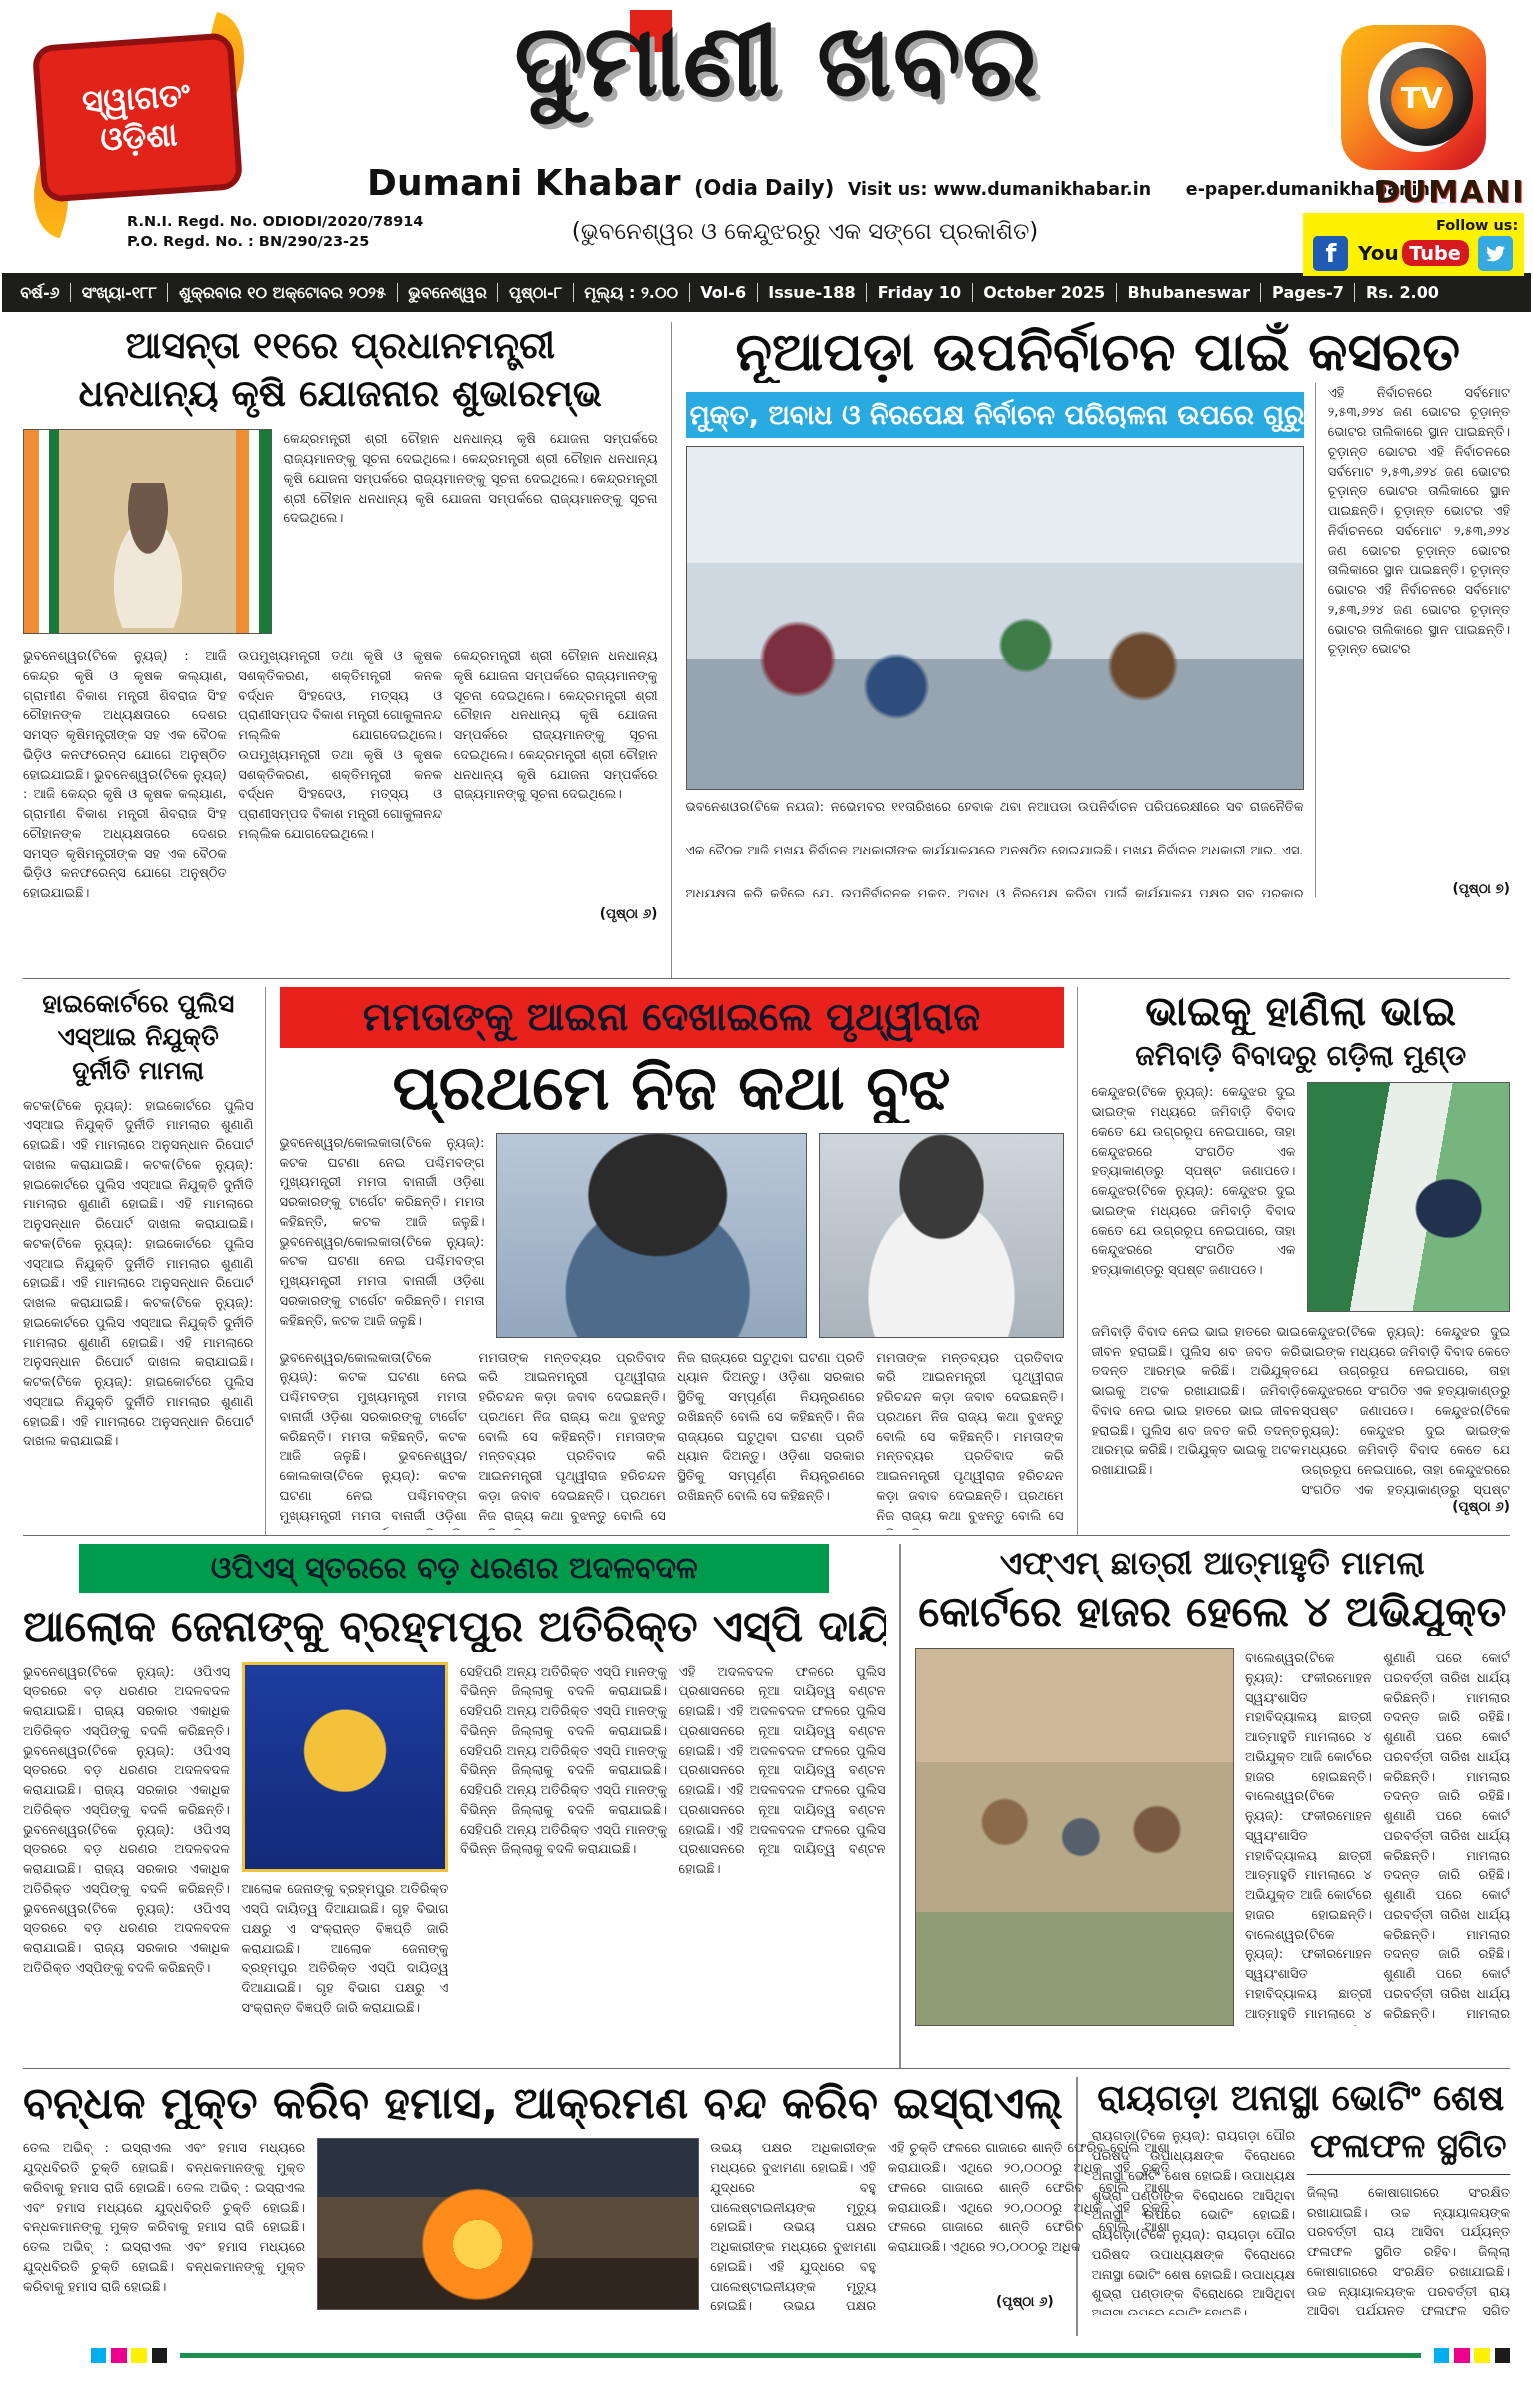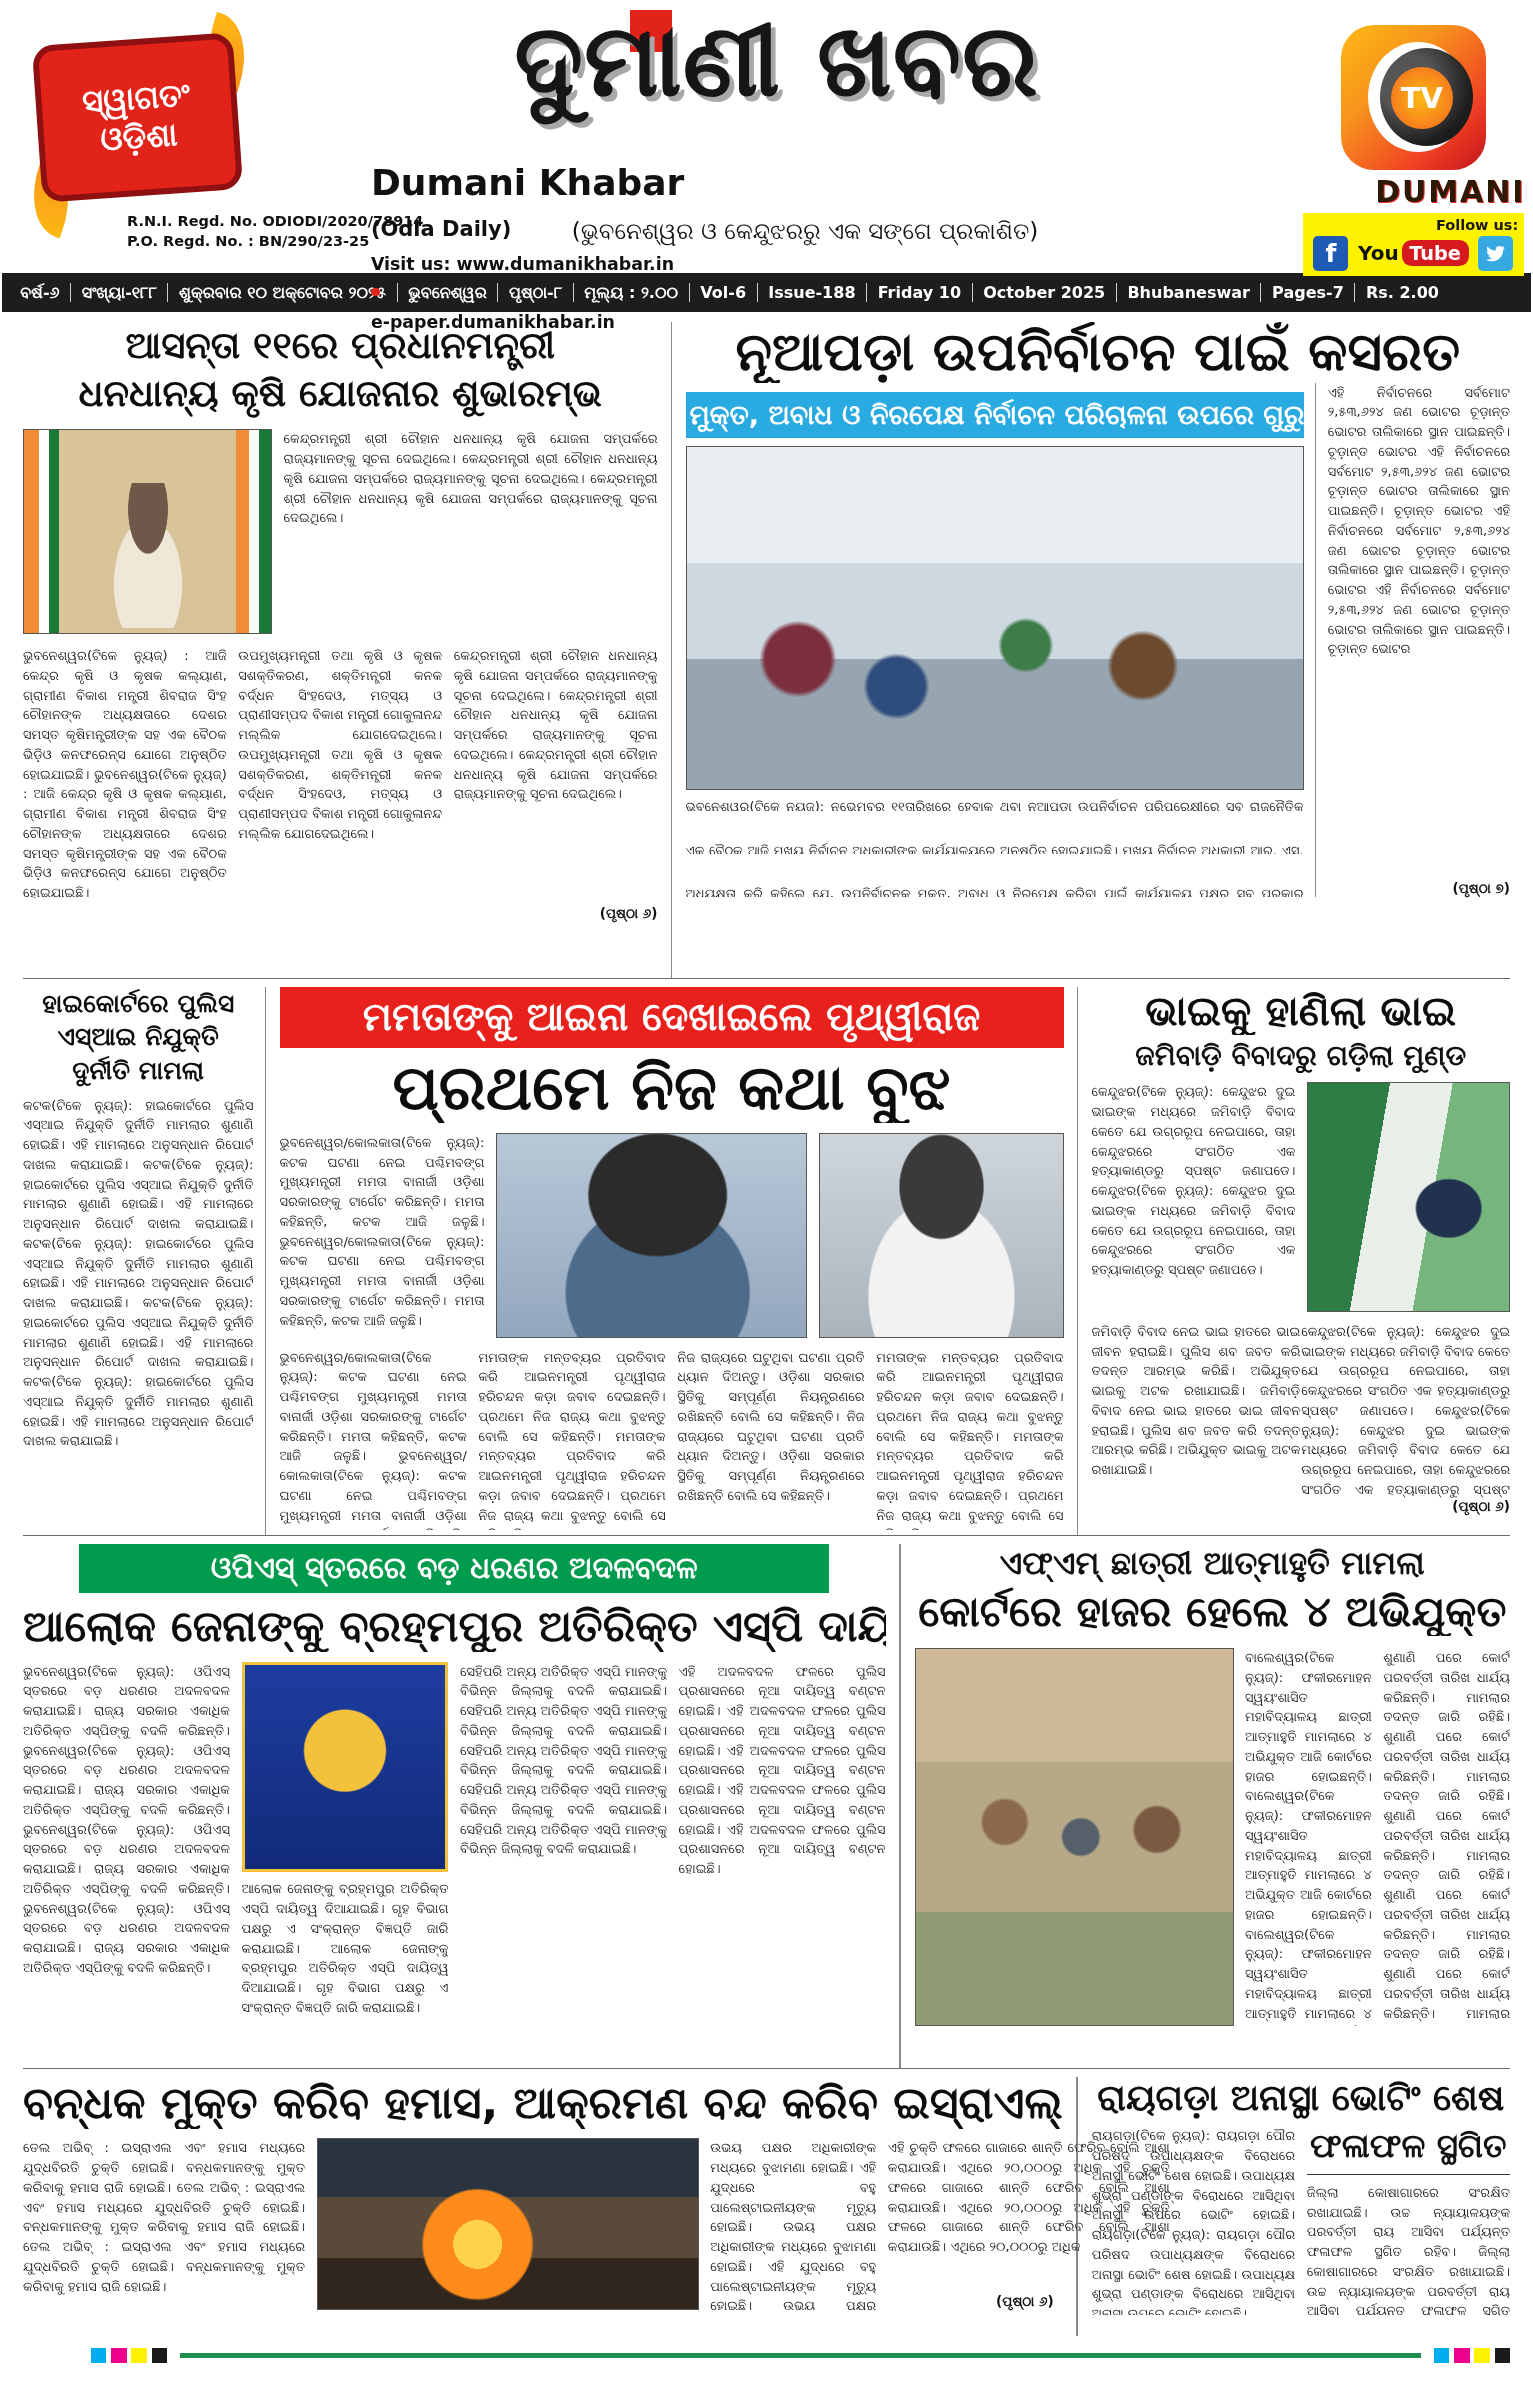--- a/index.html
+++ b/index.html
@@ -15,21 +15,21 @@
   .flame{position:absolute;width:44px;height:71px;background:linear-gradient(160deg,#fdb913,#f7941d);
          border-radius:0 90% 0 90%;z-index:1;}
   .flame.f1{left:205px;top:17.4px;transform:rotate(18deg);}
   .flame.f2{left:29px;top:162px;transform:rotate(200deg);}
   .rni{position:absolute;left:127px;top:212px;font-size:14.5px;font-weight:700;line-height:1.35;z-index:3;}
   .accent{position:absolute;left:630px;top:9.7px;width:42px;height:42px;background:#e2231a;z-index:0;}
   .mast-title{position:absolute;left:290px;right:270px;top:1.9px;height:162px;text-align:center;
               font-size:100px;font-weight:800;letter-spacing:1px;white-space:nowrap;overflow:hidden;
               color:#161616;text-shadow:4.8px 4.8px 0 #a8a8a8;z-index:1;}
   .mast-sub{position:absolute;left:367px;right:290px;top:162px;display:flex;align-items:baseline;
-            justify-content:flex-end;gap:13.5px;white-space:nowrap;z-index:1;flex-direction:column;}
+            justify-content:flex-start;gap:13.5px;white-space:nowrap;z-index:1;}
   .mast-sub .nm{font-size:36px;font-weight:800;}
   .mast-sub .tp{font-size:21px;font-weight:700;}
   .mast-sub .vs{font-size:17.4px;font-weight:700;}
   .dot{width:8.7px;height:8.7px;border-radius:50%;background:#e2231a;display:inline-block;margin:0 3.9px 1.9px 3.9px;}
   .tagline{position:absolute;left:367px;right:290px;top:218px;text-align:center;font-size:23px;z-index:1;}
   
   .tvbox{position:absolute;right:7.7px;top:25px;width:224px;z-index:4;text-align:right;}
   .dlogo{width:145px;height:145px;margin:0 auto;border-radius:33px;position:relative;
          background:linear-gradient(135deg,#fdb913 0%,#f7941d 35%,#ef3e23 75%,#c1121c 100%);}
   .dlogo .wring{position:absolute;left:27px;top:17.4px;width:100px;height:110px;border-radius:50%;background:#fff;}
@@ -90,21 +90,21 @@
   .a2cols{display:flex;gap:30px;margin-top:7.7px;height:100px;flex-direction:column;}
   .a2cols .bt{flex:1;}
   .a2side{flex:1;border-left:1px solid #8a8a8a;padding-left:11.6px;display:flex;flex-direction:column;}
   .a2side .bt{flex:1;}
   
   .band2{height:557px;padding-top:7.7px;}
   .c1{width:243px;padding-right:11.6px;box-sizing:border-box;display:flex;flex-direction:column;}
   .c1 .h{font-size:25px;text-align:center;line-height:1.35;}
   .c1 .bt{flex:1;margin-top:7.7px;}
   .c2{flex:1;padding:0 13.5px;box-sizing:border-box;}
-  .banner{color:#ffffff;font-weight:800;text-align:center;}
+  .banner{color:#0f172a;font-weight:800;text-align:center;}
   .banner.red{background:#e8211d;font-size:39px;padding:7.7px 3.9px;}
   .c2 .bigh{font-size:62px;text-align:center;line-height:1.15;margin-top:3.9px;white-space:nowrap;overflow:hidden;}
   .c2row{display:flex;gap:11.6px;margin-top:9.7px;height:205px;}
   .c2row .bt{width:205px;}
   .mamata{width:311px;height:100%;
           background:radial-gradient(ellipse at 52% 30%,#2b2b2b 0 30%,transparent 31%),
                      radial-gradient(ellipse at 52% 78%,#4d6b8a 0 40%,transparent 41%),
                      linear-gradient(#b9c8d8,#93a7bd);}
   .prith{flex:1;height:100%;
          background:radial-gradient(ellipse at 50% 26%,#3a3a3a 0 24%,transparent 25%),

